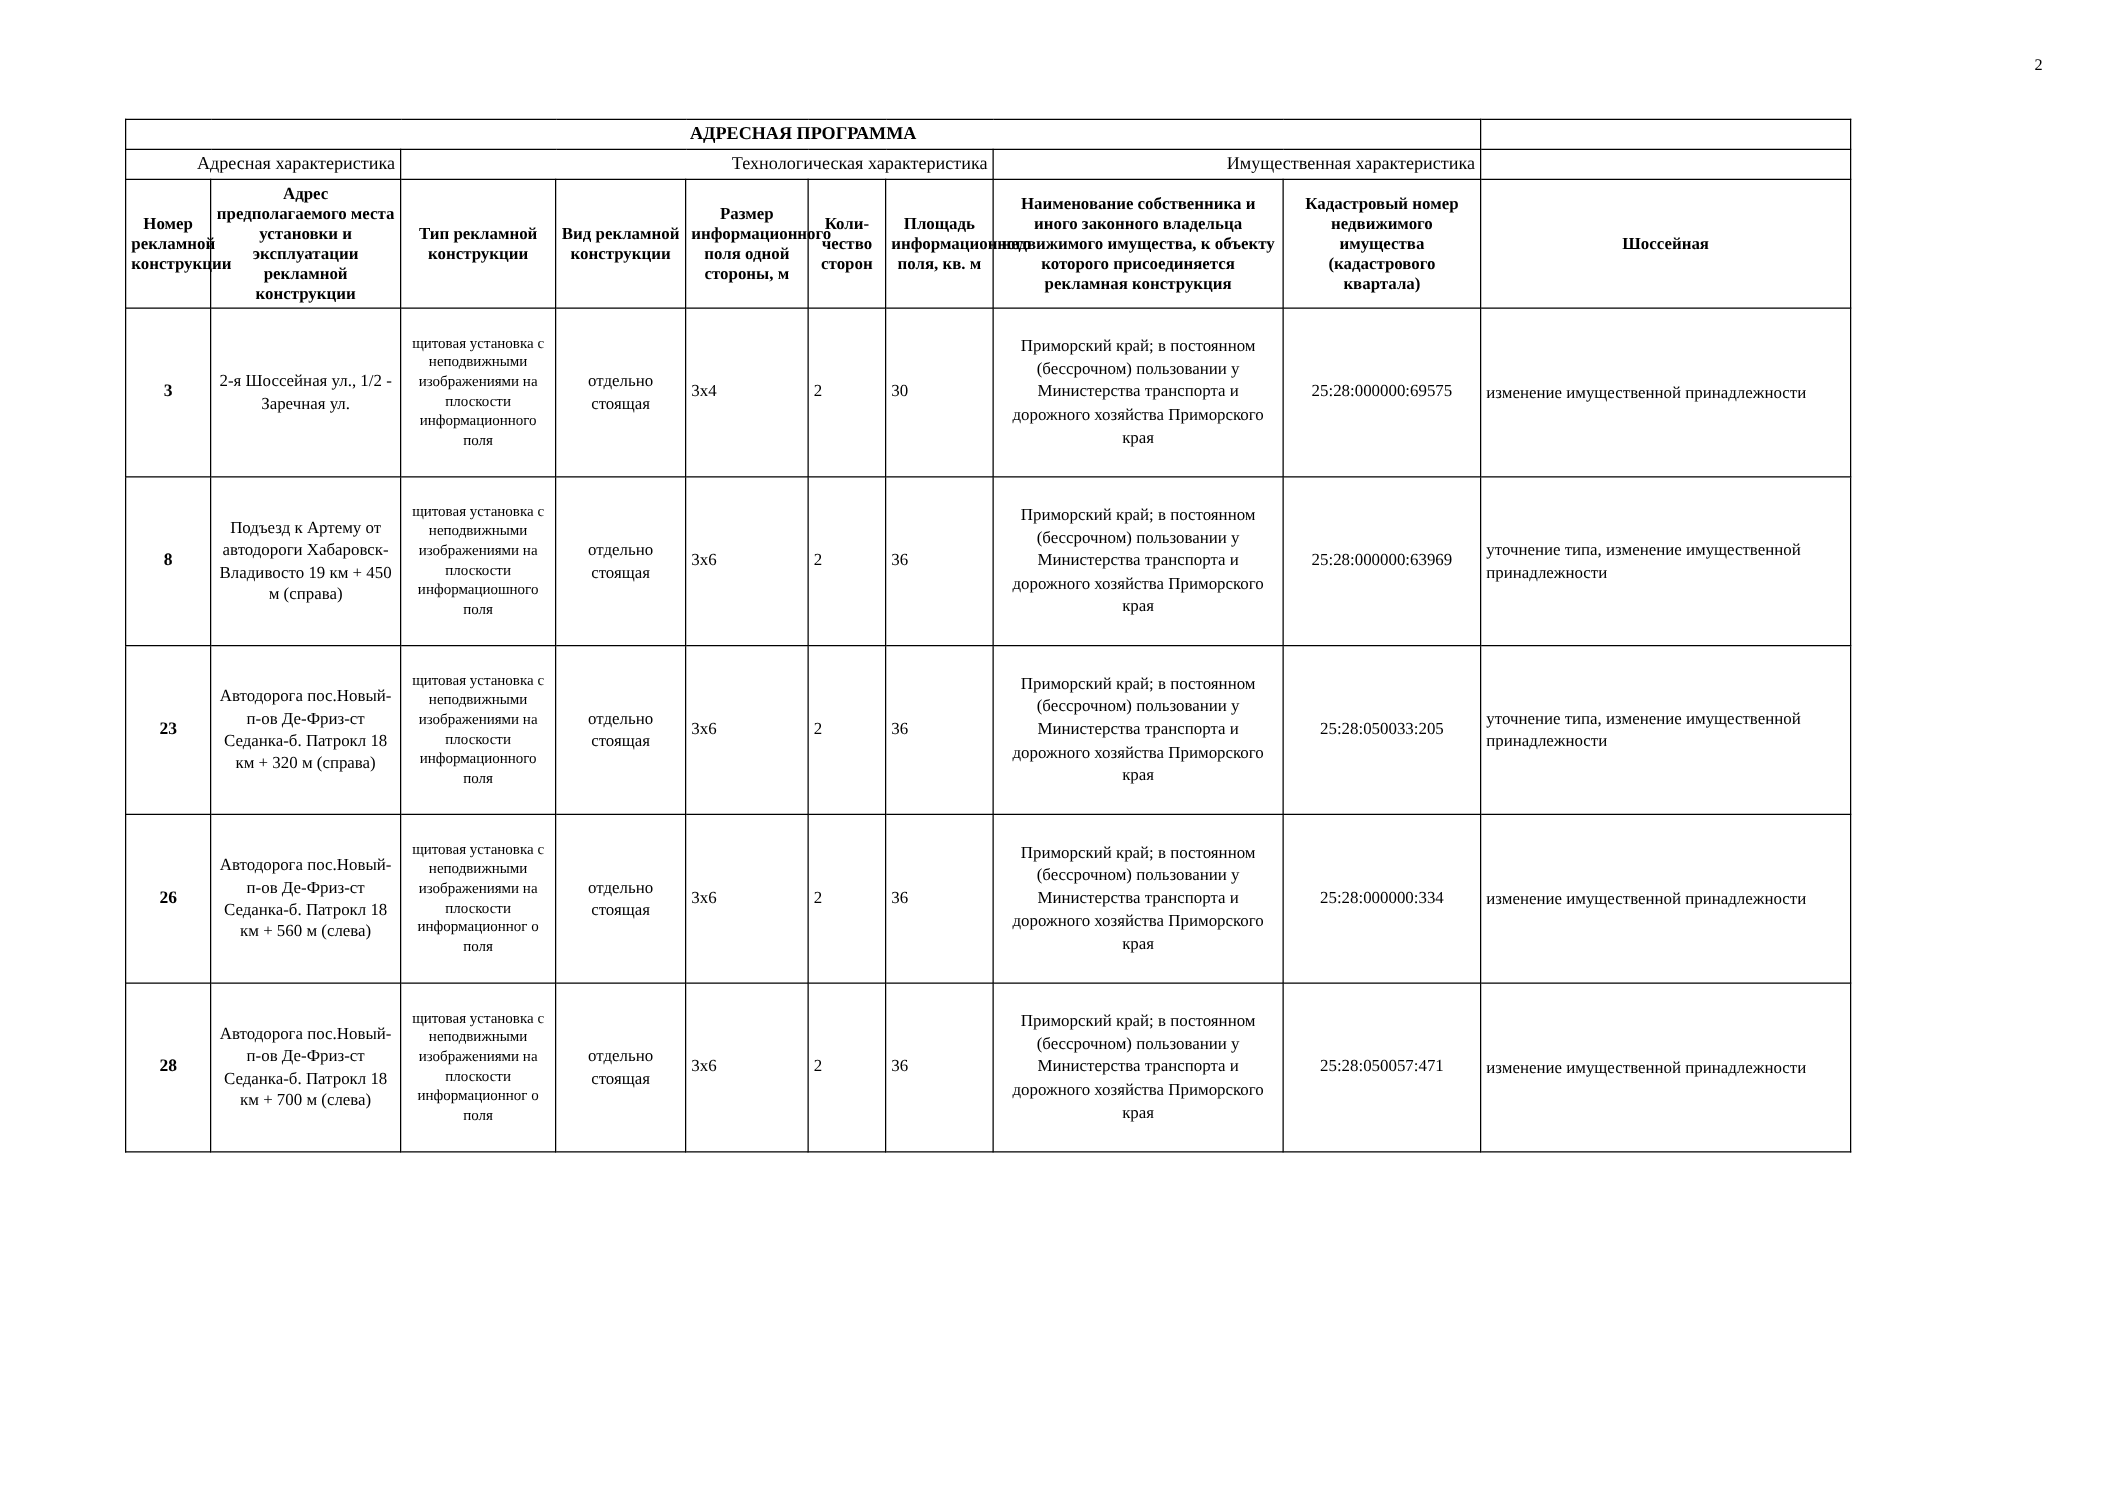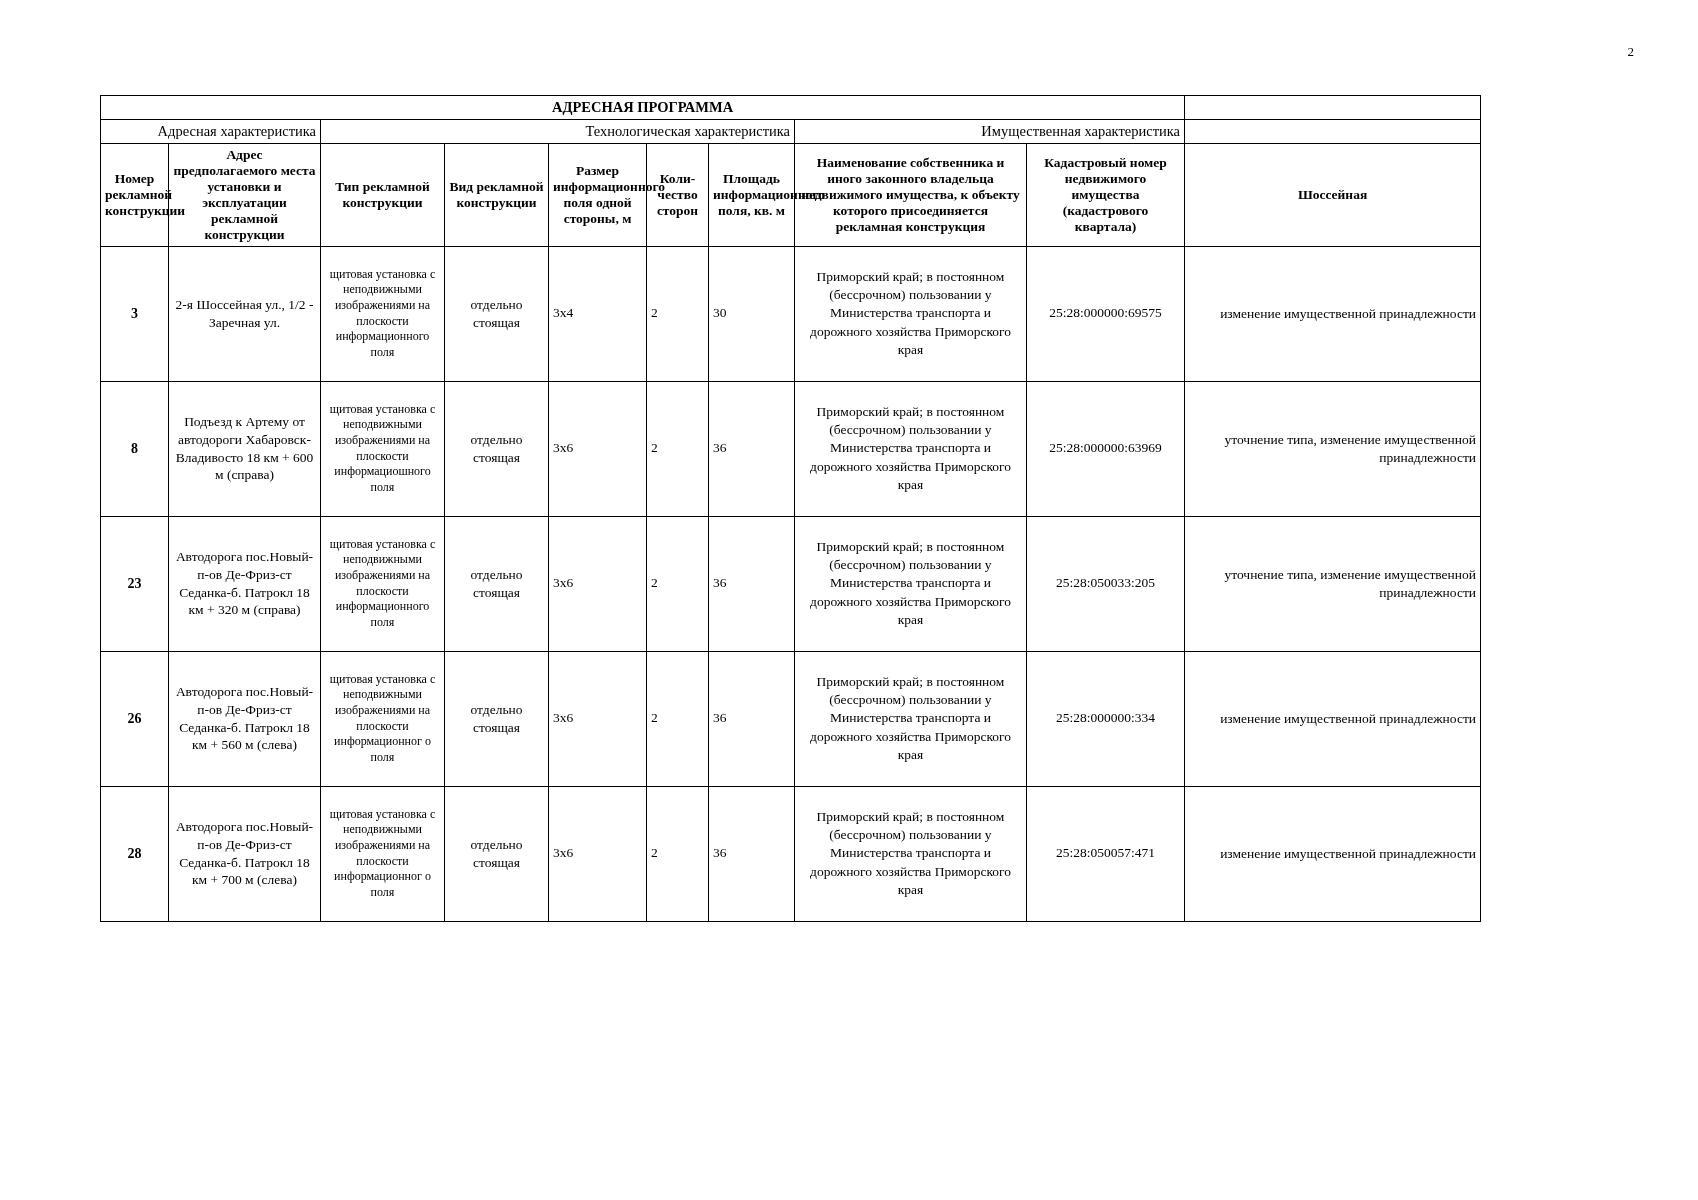--- a/index.html
+++ b/index.html
@@ -106,21 +106,21 @@
     line-height: 1.35;
   }
   td.c-cad {
     text-align: center;
     font-size: 13.5px;
     vertical-align: top;
     padding-top: 7px;
     padding-left: 8px;
   }
   td.c-note {
-    text-align: right;
+    text-align: left;
     font-size: 13.5px;
     vertical-align: top;
     padding-top: 7px;
     padding-left: 8px;
     line-height: 1.3;
   }
   .row-tall td { height: 128px; }
 </style>
 </head>
 <body>
@@ -174,21 +174,21 @@
         <td class="c-kind">отдельно стоящая</td>
         <td class="c-size">3х4</td>
         <td class="c-sides">2</td>
         <td class="c-area">30</td>
         <td class="c-owner">Приморский край; в постоянном (бессрочном) пользовании у Министерства транспорта и дорожного хозяйства Приморского края</td>
         <td class="c-cad">25:28:000000:69575</td>
         <td class="c-note">изменение имущественной принадлежности</td>
       </tr>
       <tr class="row-tall">
         <td class="c-num">8</td>
-        <td class="c-addr">Подъезд к Артему от автодороги Хабаровск-Владивосто 18 км + 600 м (справа)</td>
+        <td class="c-addr">Подъезд к Артему от автодороги Хабаровск-Владивосто 19 км + 450 м (справа)</td>
         <td class="c-type">щитовая установка с неподвижными изображениями на плоскости информациошного поля</td>
         <td class="c-kind">отдельно стоящая</td>
         <td class="c-size">3х6</td>
         <td class="c-sides">2</td>
         <td class="c-area">36</td>
         <td class="c-owner">Приморский край; в постоянном (бессрочном) пользовании у Министерства транспорта и дорожного хозяйства Приморского края</td>
         <td class="c-cad">25:28:000000:63969</td>
         <td class="c-note">уточнение типа, изменение имущественной принадлежности</td>
       </tr>
       <tr class="row-tall">

